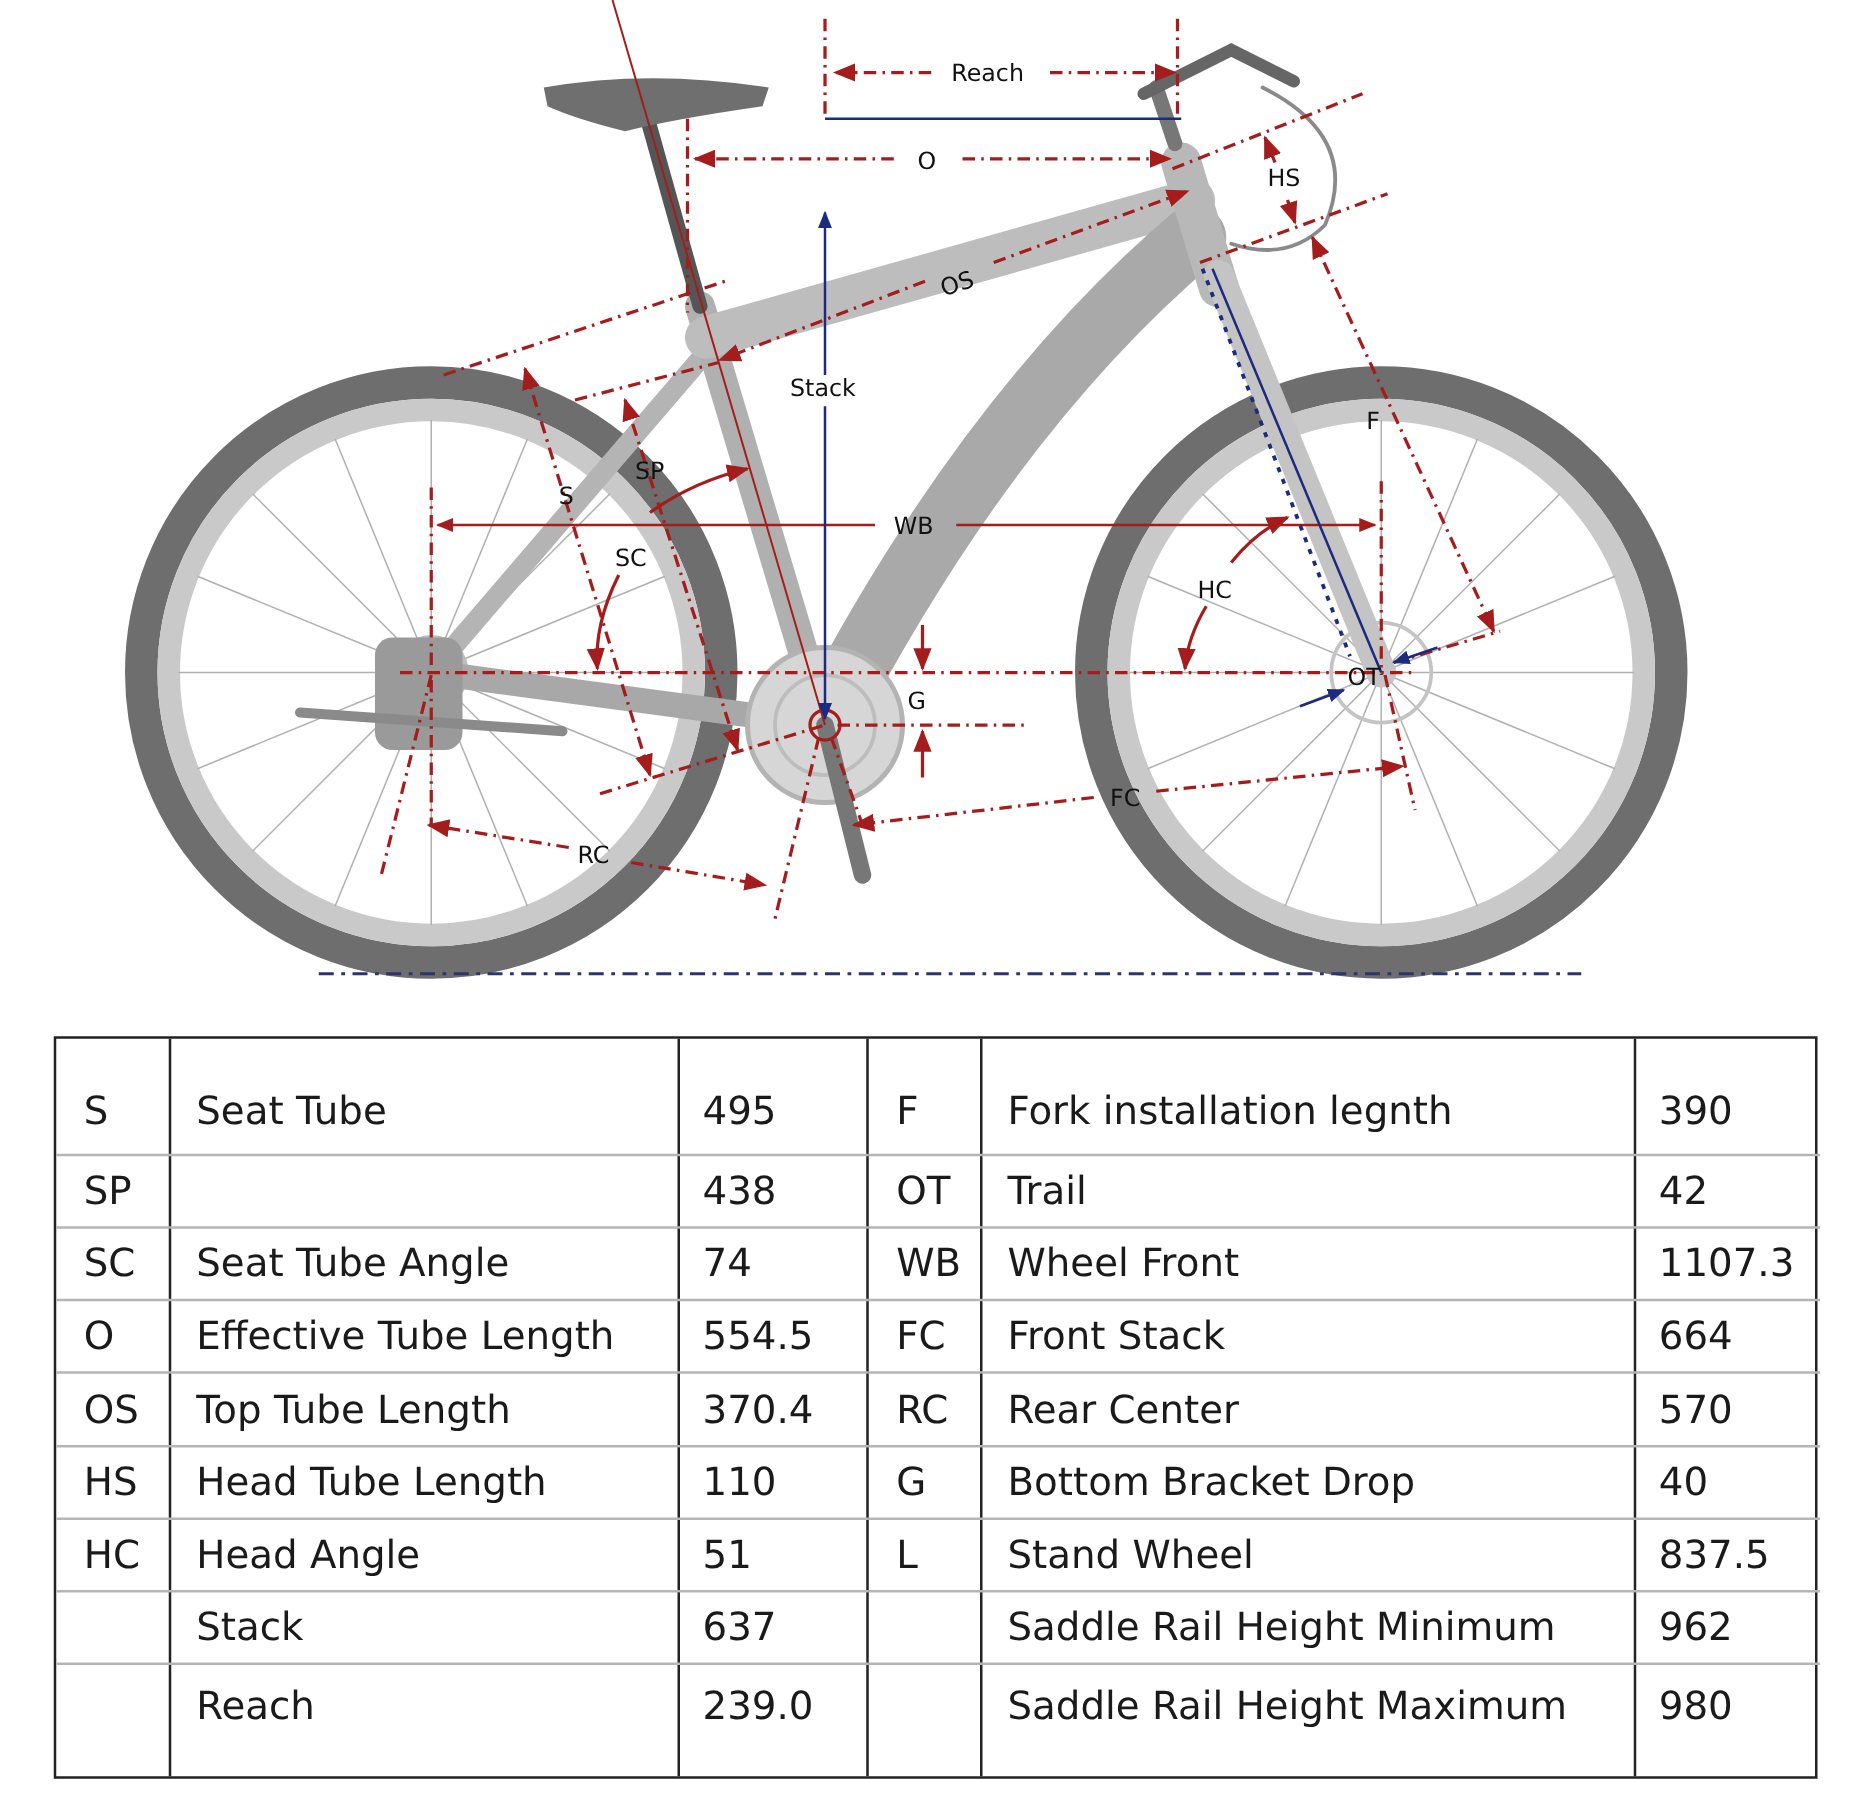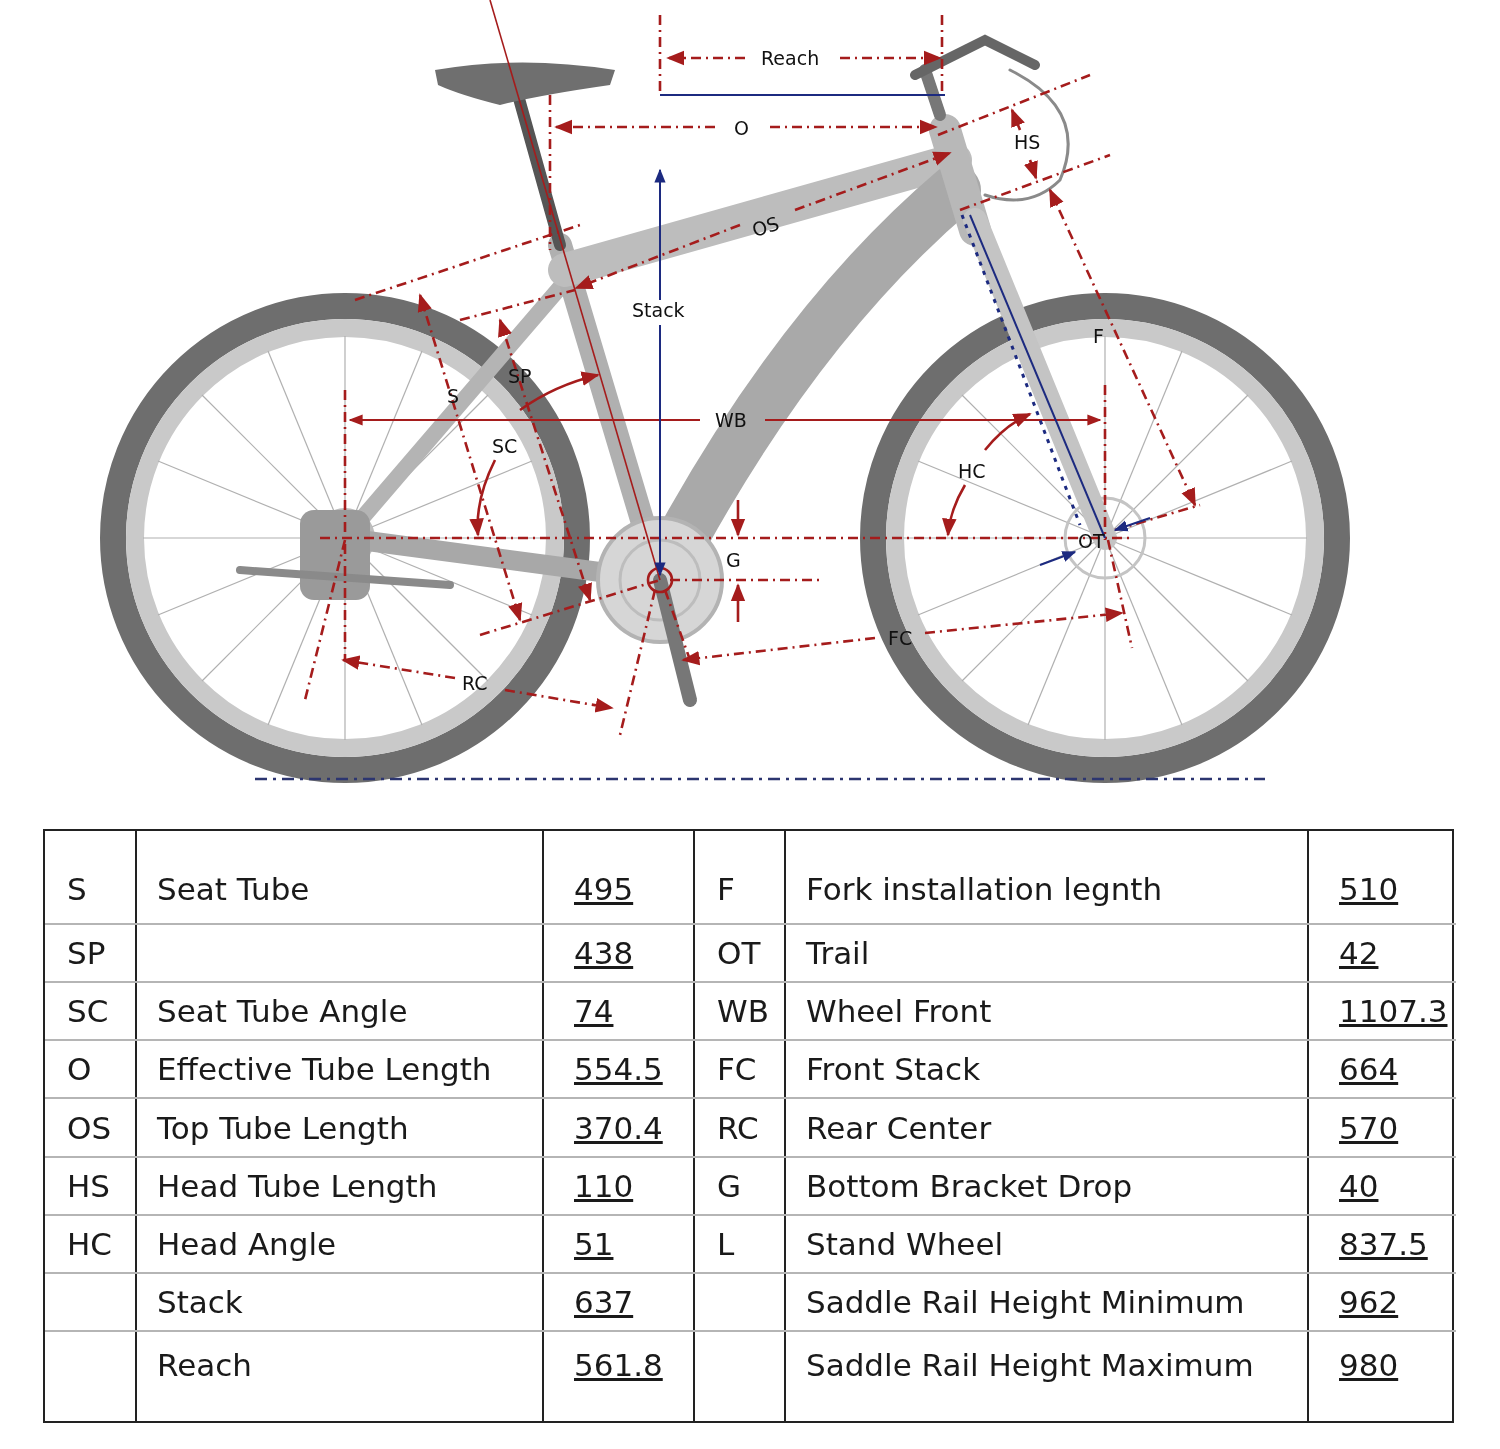--- a/index.html
+++ b/index.html
@@ -10,21 +10,21 @@
   .lbl { font-family: "DejaVu Sans", sans-serif; font-size: 19px; fill: #111; }
   #spec-table { position: absolute; left: 43px; top: 829px; width: 1411px; height: 594px;
                 border: 2px solid #222; box-sizing: border-box; }
   table { border-collapse: collapse; width: 100%; height: 100%; table-layout: fixed;
           font-family: "DejaVu Sans", "Liberation Sans", sans-serif; font-size: 31px; color: #1a1a1a; }
   td { padding: 0 0 0 20px; white-space: nowrap; overflow: hidden; vertical-align: middle;
        border-bottom: 2px solid #b5b5b5; }
   tr:last-child td { border-bottom: none; }
   td.sep { border-right: 2px solid #222; }
   td.code { padding-left: 22px; }
-  td.val { padding-left: 30px; text-decoration: underline; }
+  td.val { padding-left: 18px; }
   tr.first td { padding-top: 24px; }
   tr.last td { padding-bottom: 22px; }
 </style>
 </head>
 <body>
 
 <div id="diagram">
 <svg viewBox="0 0 1500 800" xmlns="http://www.w3.org/2000/svg">
   <defs>
     <marker id="ar" viewBox="0 0 10 10" refX="9" refY="5" markerWidth="7" markerHeight="7" orient="auto-start-reverse">
@@ -216,21 +216,21 @@
         <col style="width:523px">
         <col style="width:148px">
     </colgroup>
     <tbody>
       <tr class="first">
         <td class="code sep">S</td>
         <td class="sep">Seat Tube</td>
         <td class="val sep">495</td>
         <td class="code sep">F</td>
         <td class="sep">Fork installation legnth</td>
-        <td class="val">510</td>
+        <td class="val">390</td>
       </tr>
       <tr>
         <td class="code sep">SP</td>
         <td class="sep"></td>
         <td class="val sep">438</td>
         <td class="code sep">OT</td>
         <td class="sep">Trail</td>
         <td class="val">42</td>
       </tr>
       <tr>
@@ -277,20 +277,20 @@
         <td class="code sep"></td>
         <td class="sep">Stack</td>
         <td class="val sep">637</td>
         <td class="code sep"></td>
         <td class="sep">Saddle Rail Height Minimum</td>
         <td class="val">962</td>
       </tr>
       <tr class="last">
         <td class="code sep"></td>
         <td class="sep">Reach</td>
-        <td class="val sep">561.8</td>
+        <td class="val sep">239.0</td>
         <td class="code sep"></td>
         <td class="sep">Saddle Rail Height Maximum</td>
         <td class="val">980</td>
       </tr>
     </tbody>
   </table>
 </div>
 
 </body></html>

